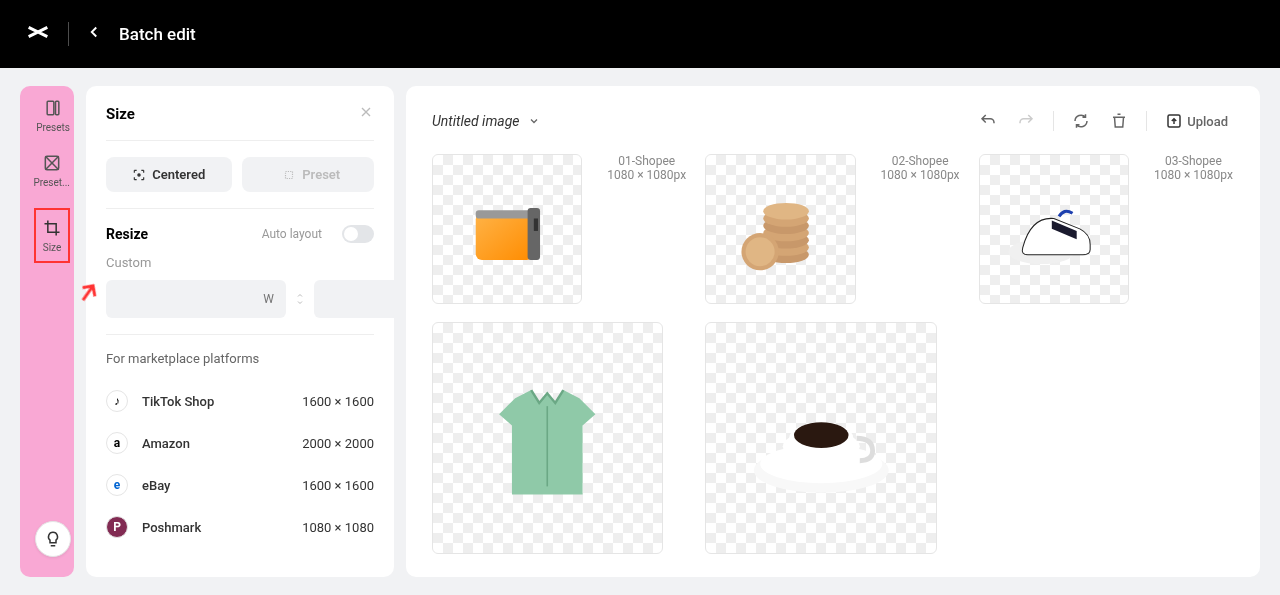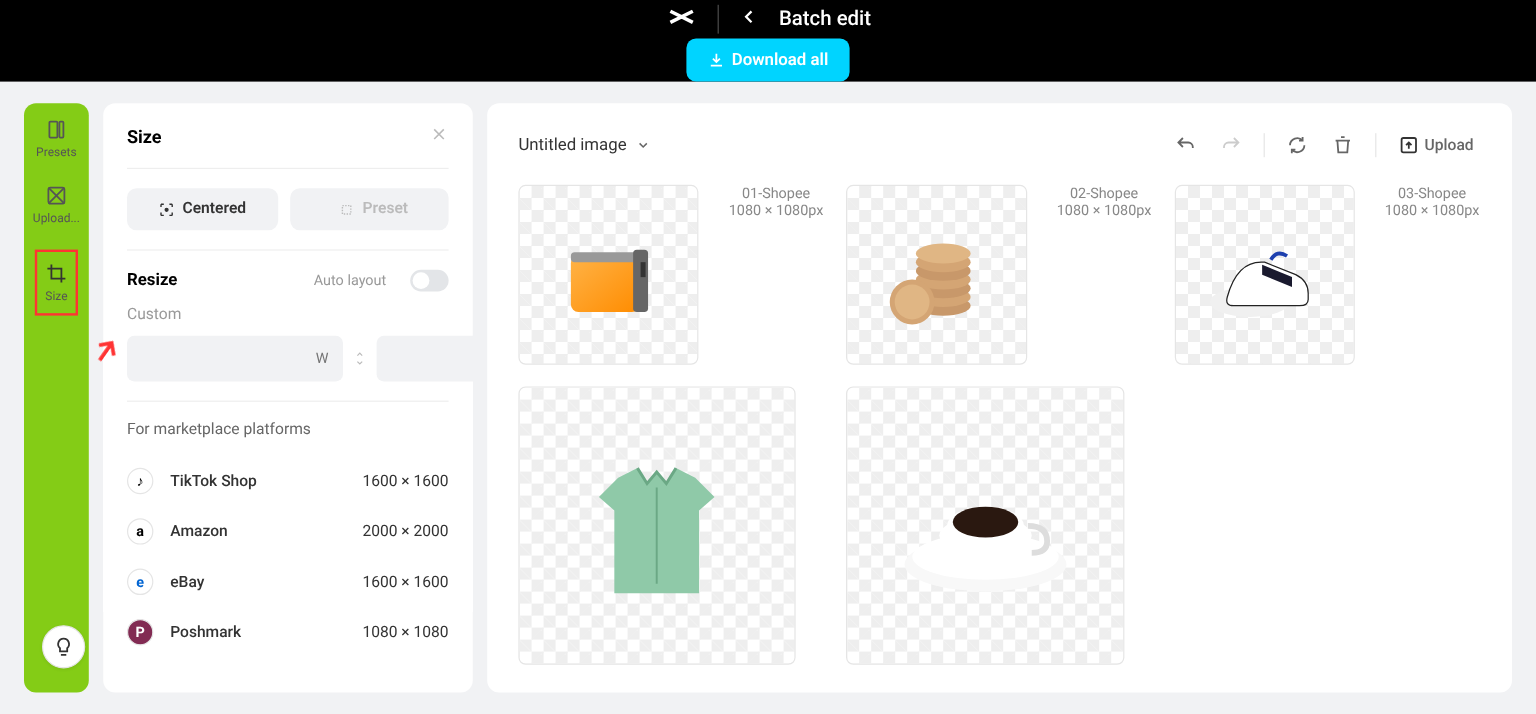--- a/index.html
+++ b/index.html
@@ -1,28 +1,28 @@
 <!DOCTYPE html>
 <html><head>
   <meta charset="utf-8">
   <style>
     * { margin: 0; padding: 0; box-sizing: border-box; font-family: -apple-system, BlinkMacSystemFont, "Segoe UI", Roboto, sans-serif; }
     body { width: 1280px; height: 595px; background: #f1f2f4; overflow: hidden; }
     
-    .header { background: #000; height: 68px; display: flex; align-items: center; padding: 0 24px; justify-content: space-between; flex-direction: column; }
+    .header { background: #000; height: 68px; display: flex; align-items: center; padding: 0 24px; justify-content: space-between; }
     .header-left { display: flex; align-items: center; gap: 16px; }
     .logo { color: #fff; }
     .divider-v { width: 1px; height: 24px; background: rgba(255,255,255,0.3); }
     .back-arrow { color: #fff; cursor: pointer; }
     .page-title { color: #fff; font-size: 17px; font-weight: 500; }
     .download-btn { background: #00d4ff; color: #fff; border: none; padding: 10px 18px; border-radius: 8px; font-size: 14px; font-weight: 600; cursor: pointer; display: flex; align-items: center; gap: 6px; }
     
     .content { display: flex; padding: 18px 20px; gap: 12px; height: calc(595px - 68px); }
     
-    .side-nav { background: #84cc16; border-radius: 10px; width: 54px; display: flex; flex-direction: column; align-items: center; padding: 12px 4px; gap: 20px; }
+    .side-nav { background: #f9a8d4; border-radius: 10px; width: 54px; display: flex; flex-direction: column; align-items: flex-end; padding: 12px 4px; gap: 20px; }
     .side-nav-item { display: flex; flex-direction: column; align-items: center; gap: 4px; cursor: pointer; color: #555; }
     .side-nav-item span { font-size: 10px; }
     .side-nav-item.active { position: relative; border: 2px solid #ff3333; padding: 8px 6px; }
     
     .red-arrow { position: absolute; left: 73px; top: 278px; color: #ff3333; transform: rotate(-55deg); }
     
     .panel { background: #fff; border-radius: 10px; width: 308px; padding: 18px 20px; overflow-y: auto; }
     .panel-header { display: flex; justify-content: space-between; align-items: center; padding-bottom: 16px; border-bottom: 1px solid #eee; }
     .panel-title { font-size: 15px; font-weight: 700; }
     .close-x { color: #999; cursor: pointer; }
@@ -46,21 +46,21 @@
     
     .section-subtitle { font-size: 13px; color: #666; margin-bottom: 14px; }
     .platform-row { display: flex; align-items: center; justify-content: space-between; padding: 10px 0; cursor: pointer; }
     .platform-left { display: flex; align-items: center; gap: 14px; }
     .platform-icon { width: 22px; height: 22px; border-radius: 50%; display: flex; align-items: center; justify-content: center; font-size: 12px; font-weight: bold; border: 1px solid #e5e5e5; }
     .platform-name { font-size: 13px; color: #333; font-weight: 500; }
     .platform-size { font-size: 13px; color: #333; }
     
     .main { flex: 1; background: #fff; border-radius: 10px; padding: 20px 26px; overflow-y: auto; }
     .main-header { display: flex; justify-content: space-between; align-items: center; margin-bottom: 18px; }
-    .image-title { display: flex; align-items: center; gap: 8px; font-size: 14px; color: #333; cursor: pointer; }
+    .image-title { display: flex; align-items: center; gap: 8px; font-size: 14px; color: #333; cursor: pointer; font-style: italic; }
     .toolbar { display: flex; align-items: center; gap: 8px; }
     .tool-btn { background: none; border: none; color: #666; cursor: pointer; padding: 6px; display: flex; align-items: center; }
     .tool-btn.disabled { color: #ccc; }
     .tool-btn span { font-size: 13px; margin-left: 4px; font-weight: 500; }
     .tool-divider { width: 1px; height: 20px; background: #e5e5e5; margin: 0 4px; }
     
     .grid { display: grid; grid-template-columns: repeat(3, 1fr); gap: 18px; }
     .card { display: flex; flex-direction: row; gap: 24px; }
     .thumb { width: 100%; aspect-ratio: 1; border: 1px solid #e5e5e5; border-radius: 6px; background-image: linear-gradient(45deg, #eee 25%, transparent 25%), linear-gradient(-45deg, #eee 25%, transparent 25%), linear-gradient(45deg, transparent 75%, #eee 75%), linear-gradient(-45deg, transparent 75%, #eee 75%); background-size: 20px 20px; background-position: 0 0, 0 10px, 10px -10px, -10px 0px; display: flex; align-items: center; justify-content: center; }
     .thumb-content { width: 70%; height: 70%; display: flex; align-items: center; justify-content: center; }
@@ -82,43 +82,37 @@
         </svg>
     </span>
     <span class="divider-v"></span>
     <span class="back-arrow">
       <svg width="18" height="18" viewBox="0 0 24 24" fill="none" stroke="#fff" stroke-width="2.5">
           <path d="M15 18l-6-6 6-6"></path>
         </svg>
     </span>
     <span class="page-title">Batch edit</span>
   </div>
-  <button class="download-btn">
-    <svg width="14" height="14" viewBox="0 0 24 24" fill="none" stroke="#fff" stroke-width="2.5">
-        <path d="M12 3v12m-5-5l5 5 5-5M4 20h16"></path>
-      </svg>
-    <span>Download all</span>
-  </button>
 </div>
 
 <div class="content">
   <div class="side-nav">
     <div class="side-nav-item">
       <svg width="20" height="20" viewBox="0 0 24 24" fill="none" stroke="#555" stroke-width="1.8">
           <rect x="5" y="4" width="8" height="16" rx="1"></rect>
           <rect x="15" y="4" width="4" height="16" rx="1"></rect>
         </svg>
       <span>Presets</span>
     </div>
     <div class="side-nav-item">
       <svg width="20" height="20" viewBox="0 0 24 24" fill="none" stroke="#555" stroke-width="1.8">
           <rect x="4" y="4" width="16" height="16" rx="2"></rect>
           <path d="M4 4l16 16M20 4L4 20"></path>
         </svg>
-      <span>Upload...</span>
+      <span>Preset...</span>
     </div>
     <div class="side-nav-item active">
       <svg width="20" height="20" viewBox="0 0 24 24" fill="none" stroke="#333" stroke-width="1.8">
           <path d="M7 3v14h14M3 7h14v14"></path>
         </svg>
       <span>Size</span>
     </div>
   </div>
 
   <svg class="red-arrow" width="30" height="30" viewBox="0 0 24 24" fill="none" stroke="#ff3333" stroke-width="2.5">

